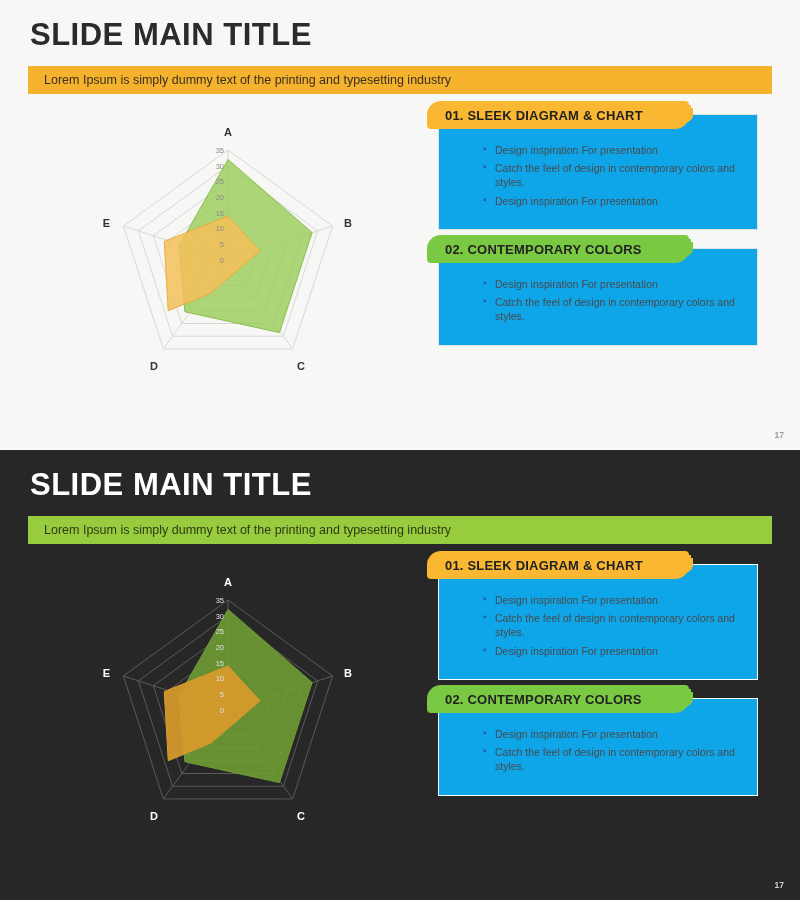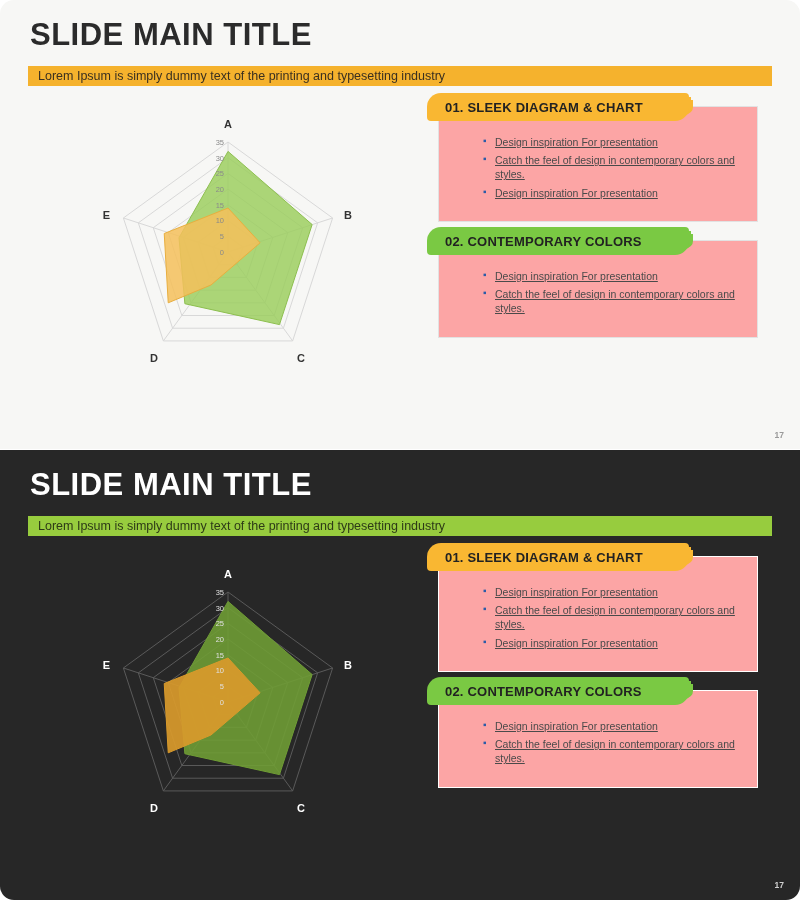--- a/index.html
+++ b/index.html
@@ -7,21 +7,20 @@
     margin: 0; padding: 0;
     width: 800px; height: 900px;
     font-family: "Liberation Sans", sans-serif;
     background: #ffffff;
   }
   .page {
     width: 800px; height: 900px;
     position: relative;
     background: #ffffff;
     overflow: hidden;
-    border-radius: 14px;
   }
   .slide {
     position: absolute;
     left: 0;
     width: 800px;
     height: 450px;
     overflow: hidden;
   }
   .slide-light { top: 0; background: #f7f7f5; }
   .slide-dark  { top: 450px; background: #272727; }
@@ -38,24 +37,24 @@
     letter-spacing: 0.5px;
     margin: 0;
     padding: 0 0 0 2px;
     line-height: 1.1;
   }
   .slide-light .slide-title { color: #2b2b2b; }
   .slide-dark  .slide-title { color: #ffffff; }
 
   .subtitle-bar {
     margin-top: 14px;
-    height: 20px;
+    height: 28px;
     display: flex;
     align-items: center;
-    padding-left: 10px;
+    padding-left: 16px;
     font-size: 12.5px;
   }
   .slide-light .subtitle-bar { background: #f5b22d; color: #3a3020; }
   .slide-dark  .subtitle-bar { background: #97cc3e; color: #2d3a17; }
 
   .content-row {
     margin-top: 16px;
     display: flex;
     align-items: flex-start;
   }
@@ -81,21 +80,21 @@
   .slide-dark  .tick-label { fill: #e0e0e0; }
 
   
   .panel-col {
     flex: 1 1 auto;
     padding-left: 8px;
     padding-top: 4px;
   }
   .info-card {
     position: relative;
-    background: #fca5a5;
+    background: #0ea5e9;
     border: 1px solid #e2e2e2;
     width: 320px;
     margin-left: 2px;
     padding: 24px 14px 14px 14px;
     margin-bottom: 18px;
   }
   .slide-dark .info-card { border-color: #ffffff; }
   .card-1 { min-height: 116px; }
   .card-2 { min-height: 98px; }
 
@@ -132,21 +131,20 @@
     margin: 4px 0 0 0;
     padding: 0 0 0 42px;
   }
   .bullets li {
     position: relative;
     font-size: 10.5px;
     line-height: 1.35;
     color: #4a4a4a;
     margin-bottom: 4px;
     max-width: 240px;
-    text-decoration: underline;
   }
   .bullets li::before {
     content: "\25AA";
     position: absolute;
     left: -12px;
     top: -1px;
     color: #2a5ca8;
     font-size: 10px;
   }
 

